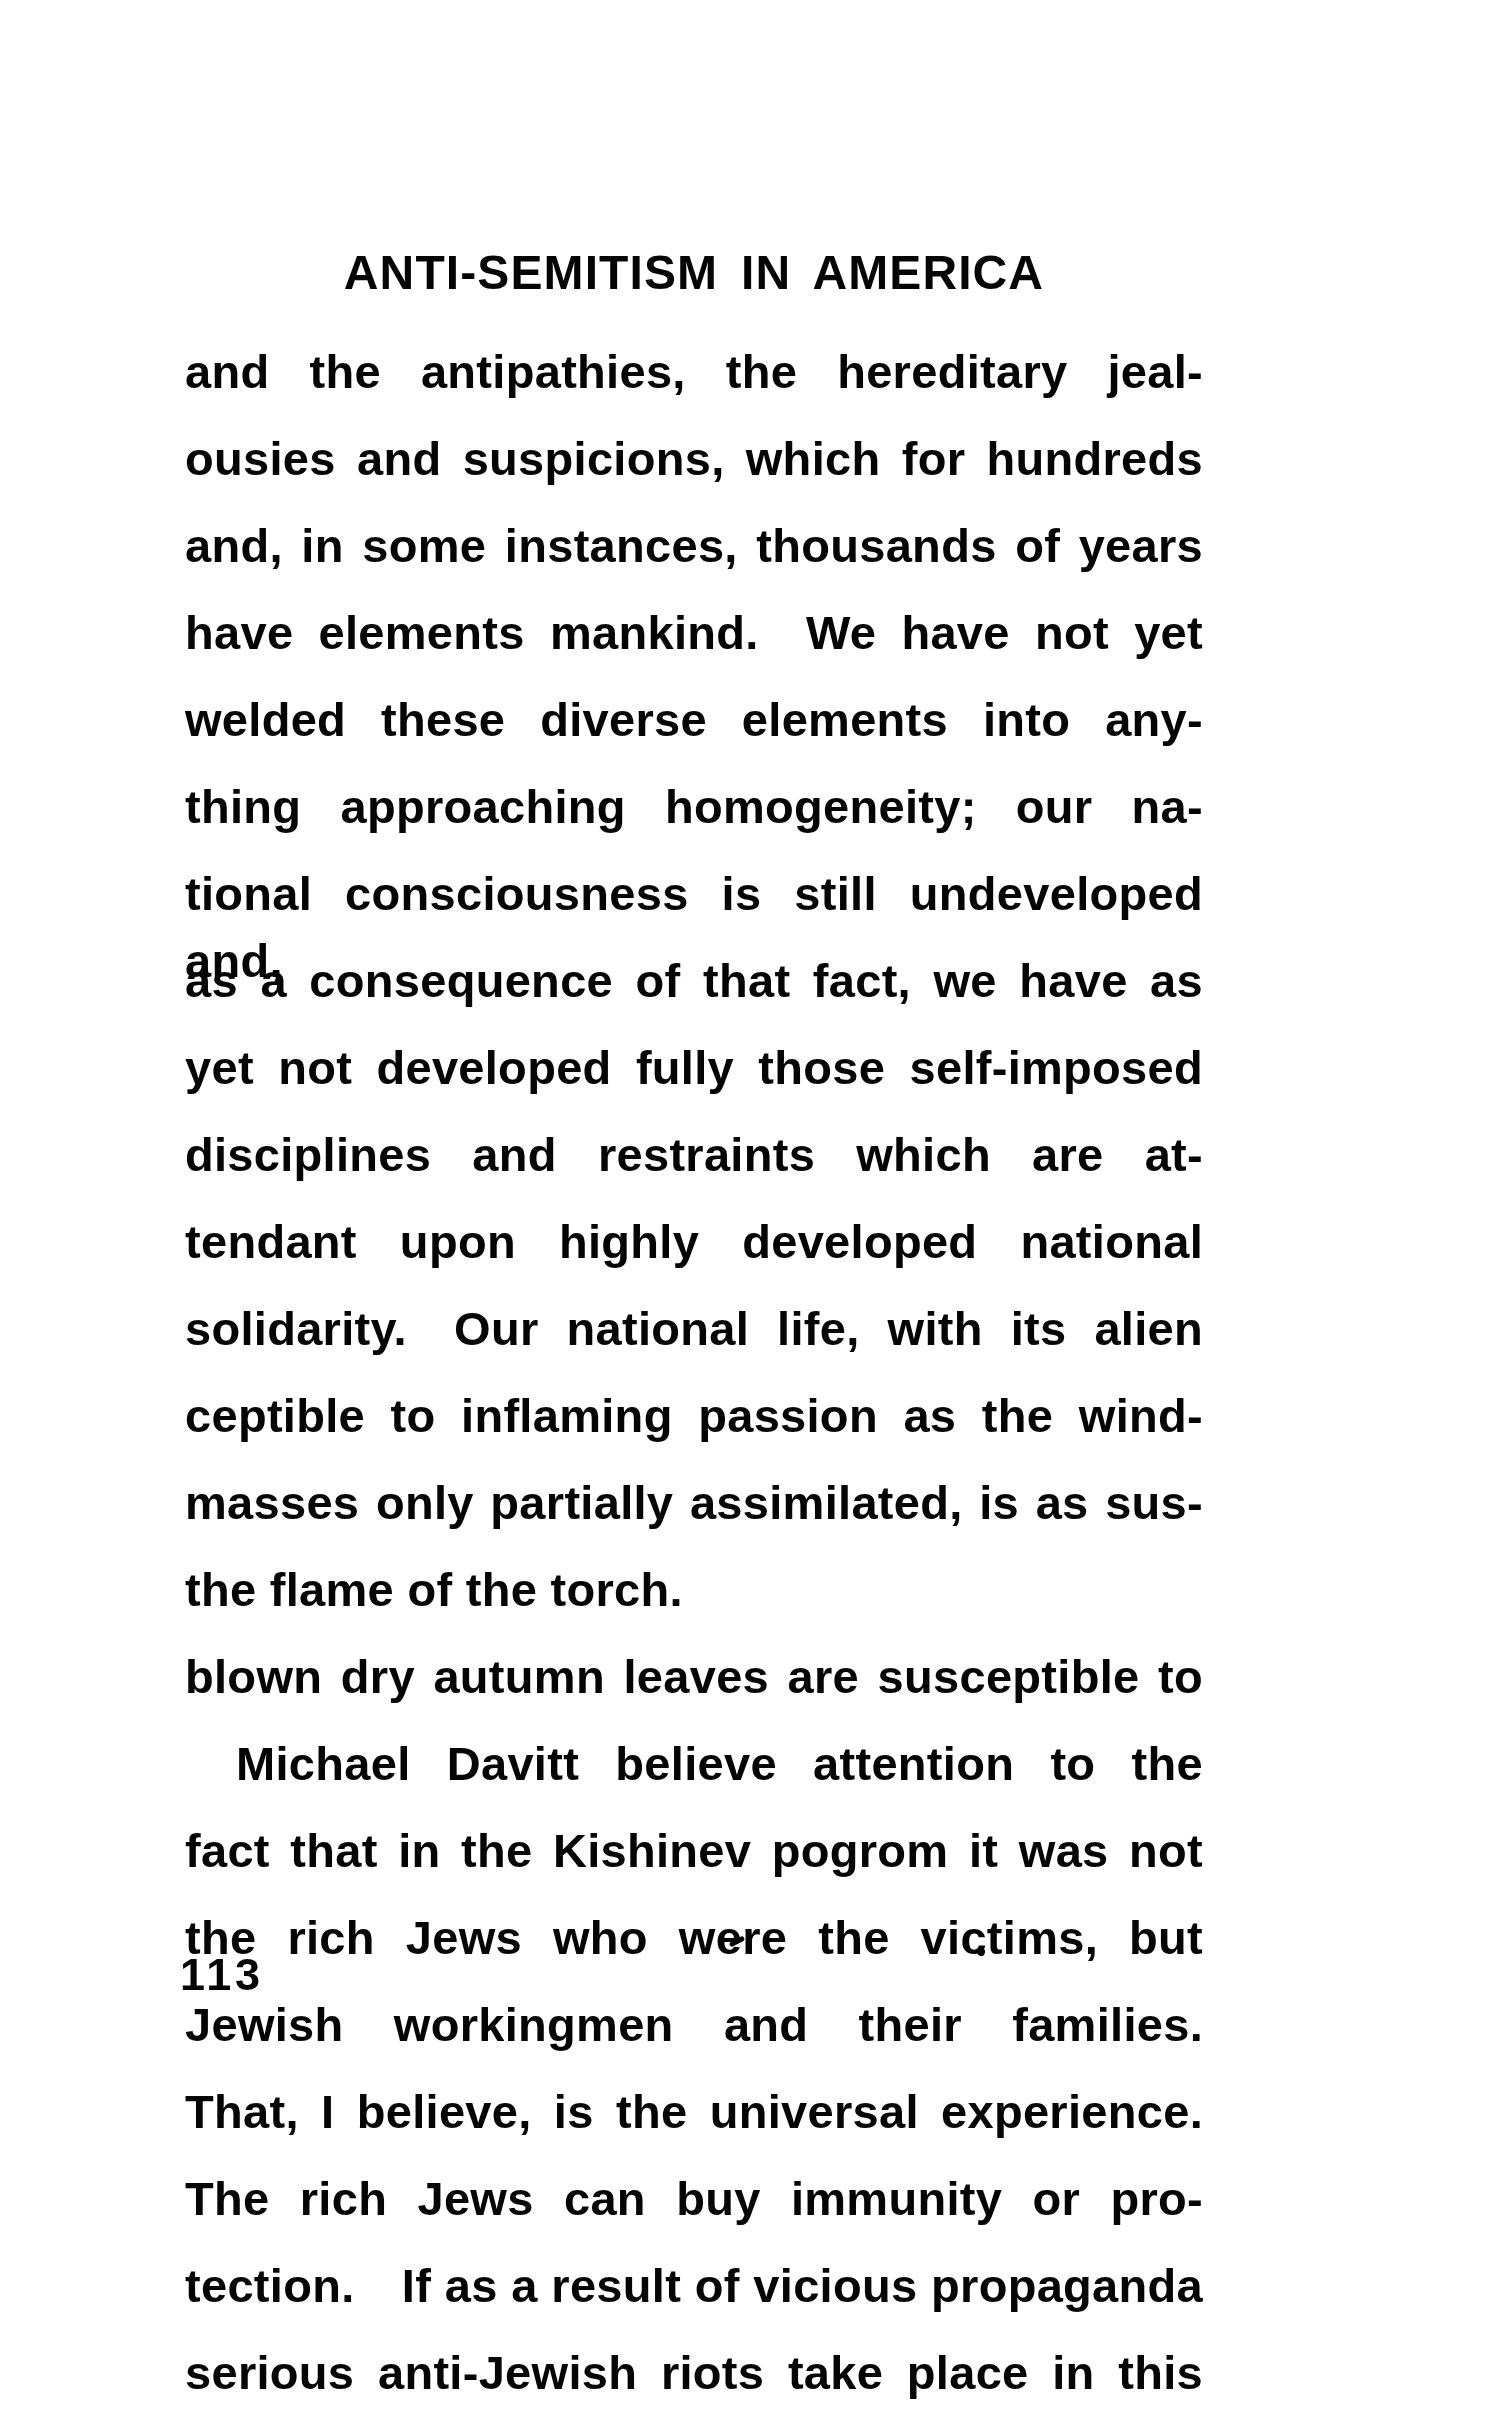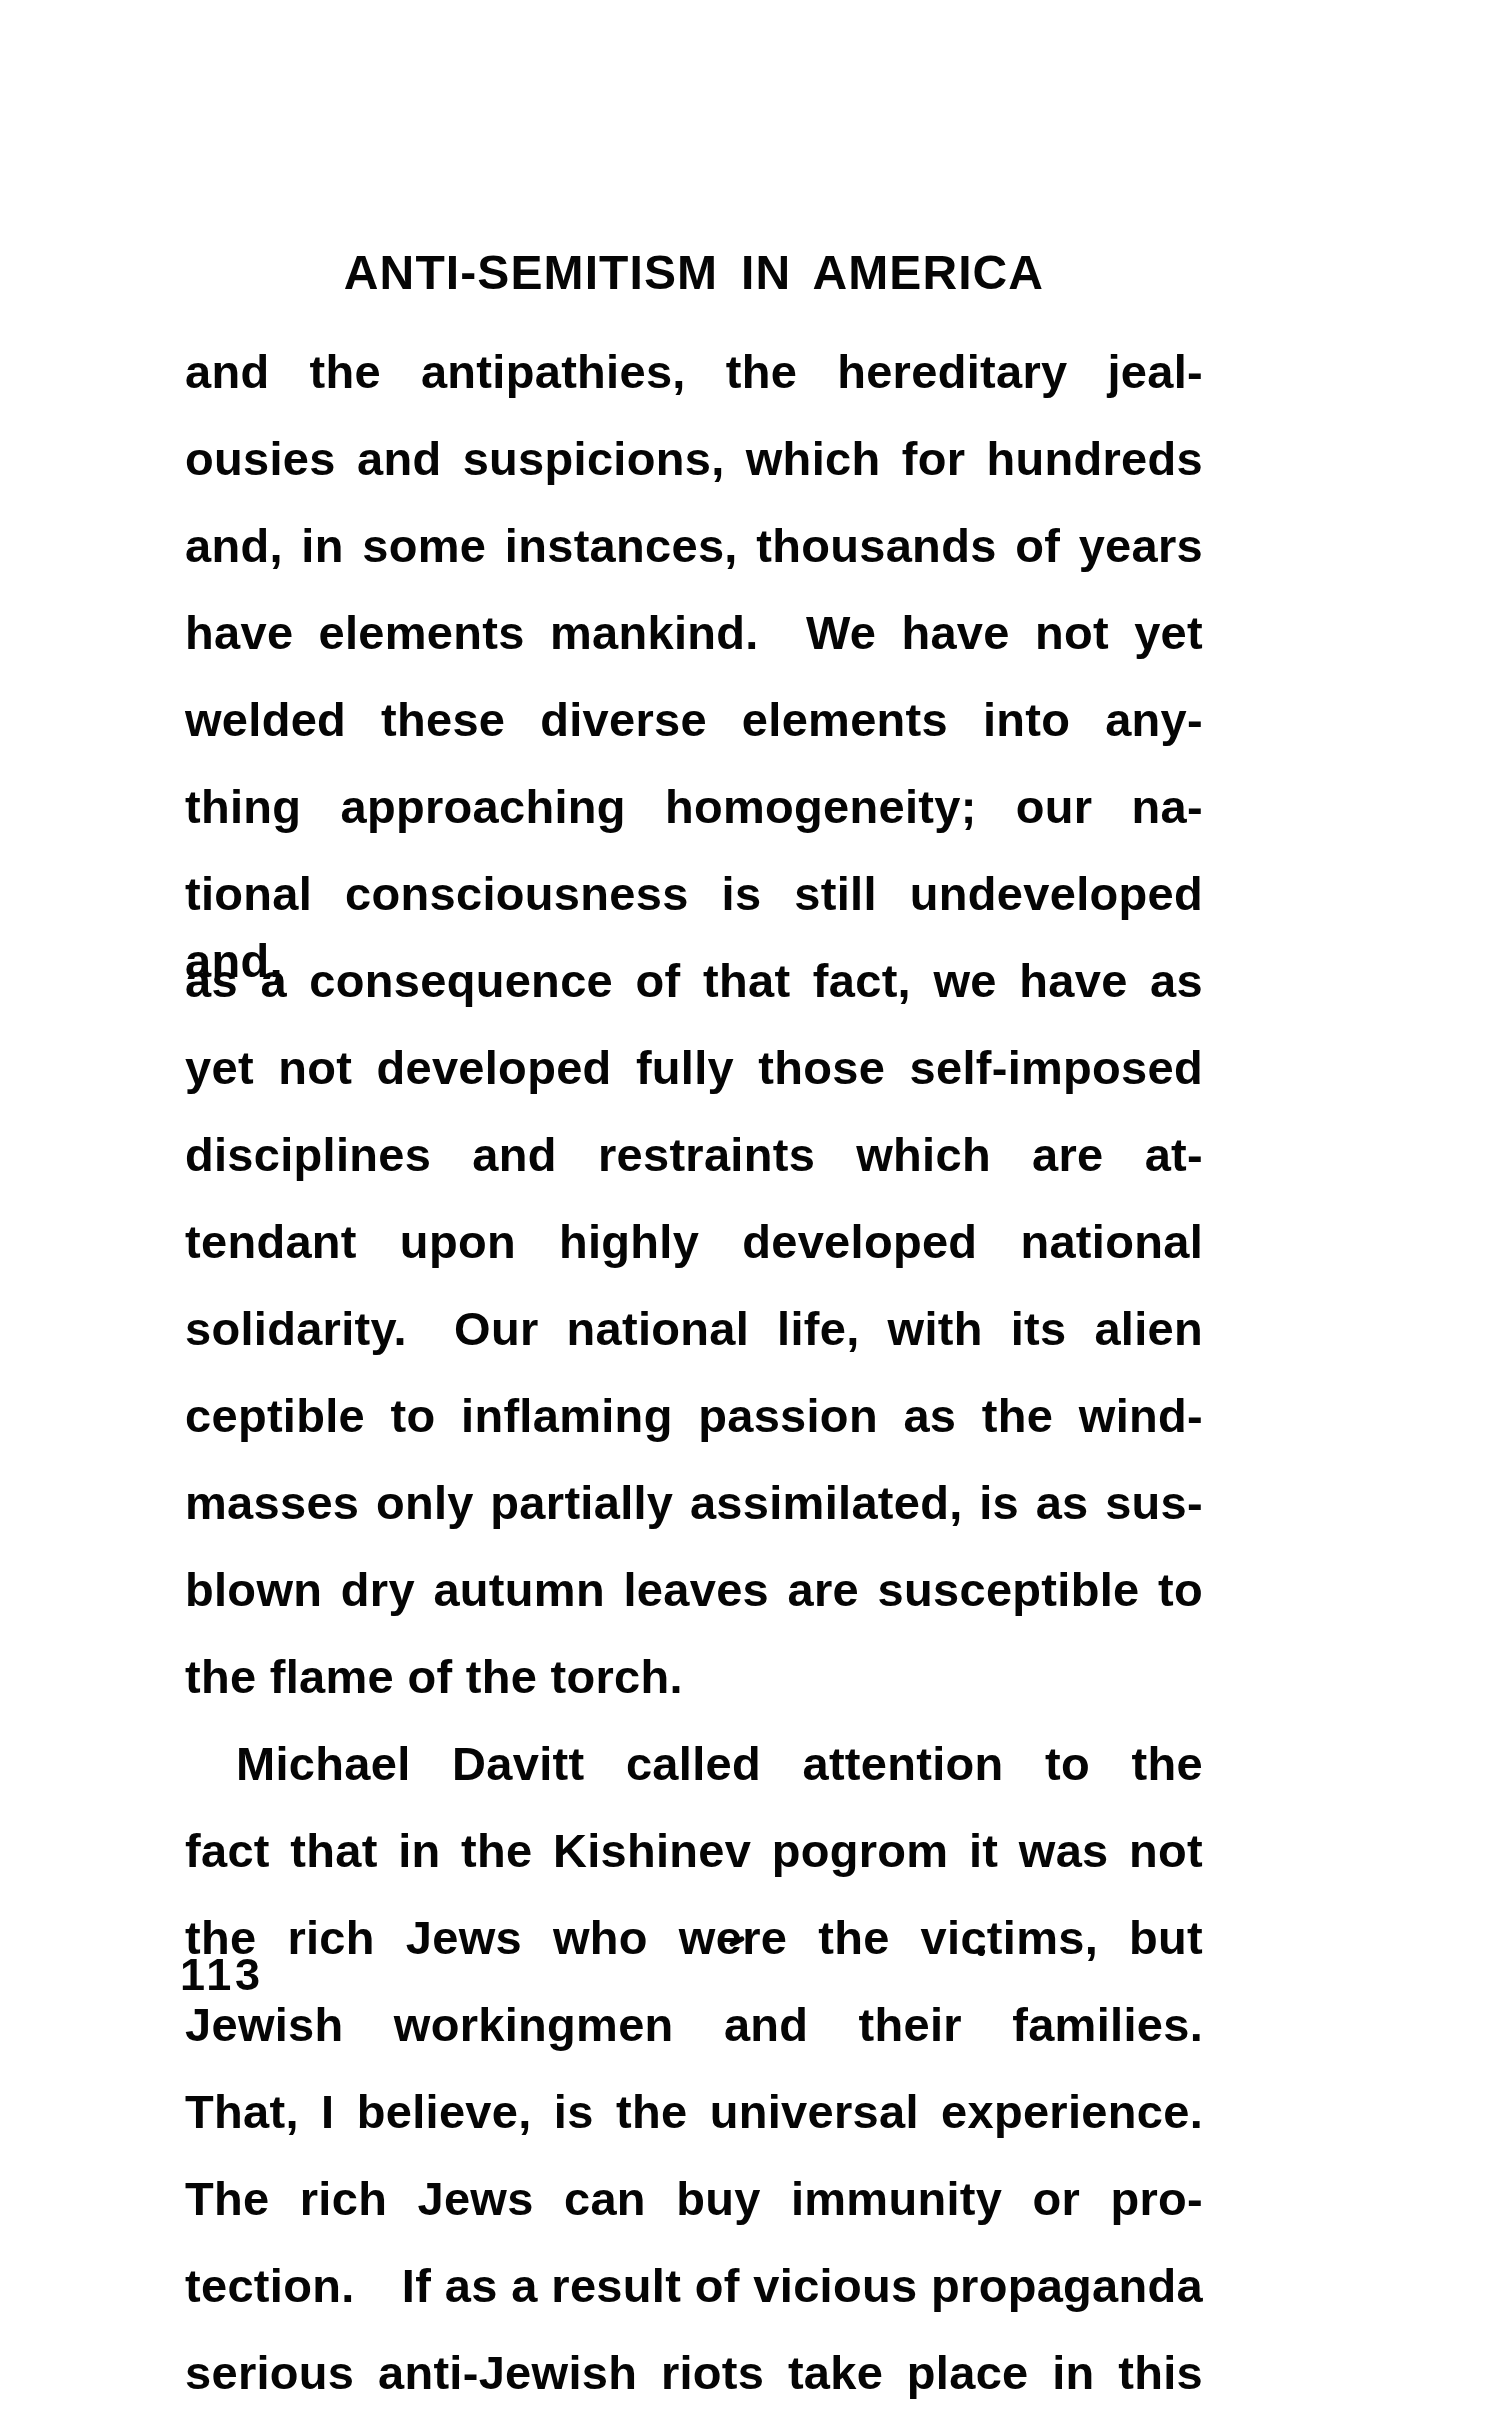--- a/index.html
+++ b/index.html
@@ -93,23 +93,23 @@
     <div class="line">welded these diverse elements into any-</div>
     <div class="line">thing approaching homogeneity; our na-</div>
     <div class="line">tional consciousness is still undeveloped and,</div>
     <div class="line">as a consequence of that fact, we have as</div>
     <div class="line">yet not developed fully those self-imposed</div>
     <div class="line">disciplines and restraints which are at-</div>
     <div class="line">tendant upon highly developed national</div>
     <div class="line">solidarity. Our national life, with its alien</div>
     <div class="line">ceptible to inflaming passion as the wind-</div>
     <div class="line">masses only partially assimilated, is as sus-</div>
+    <div class="line flush">the flame of the torch.</div>
     <div class="line">blown dry autumn leaves are susceptible to</div>
-    <div class="line flush">the flame of the torch.</div>
-    <div class="line indent">Michael Davitt called attention to the</div>
+    <div class="line indent">Michael Davitt believe attention to the</div>
     <div class="line">fact that in the Kishinev pogrom it was not</div>
     <div class="line">the rich Jews who were the victims, but</div>
     <div class="line">Jewish workingmen and their families.</div>
     <div class="line">That, I believe, is the universal experience.</div>
     <div class="line">The rich Jews can buy immunity or pro-</div>
     <div class="line">tection. If as a result of vicious propaganda</div>
     <div class="line">serious anti-Jewish riots take place in this</div>
   </div>
 
   <div class="folio">113</div>

